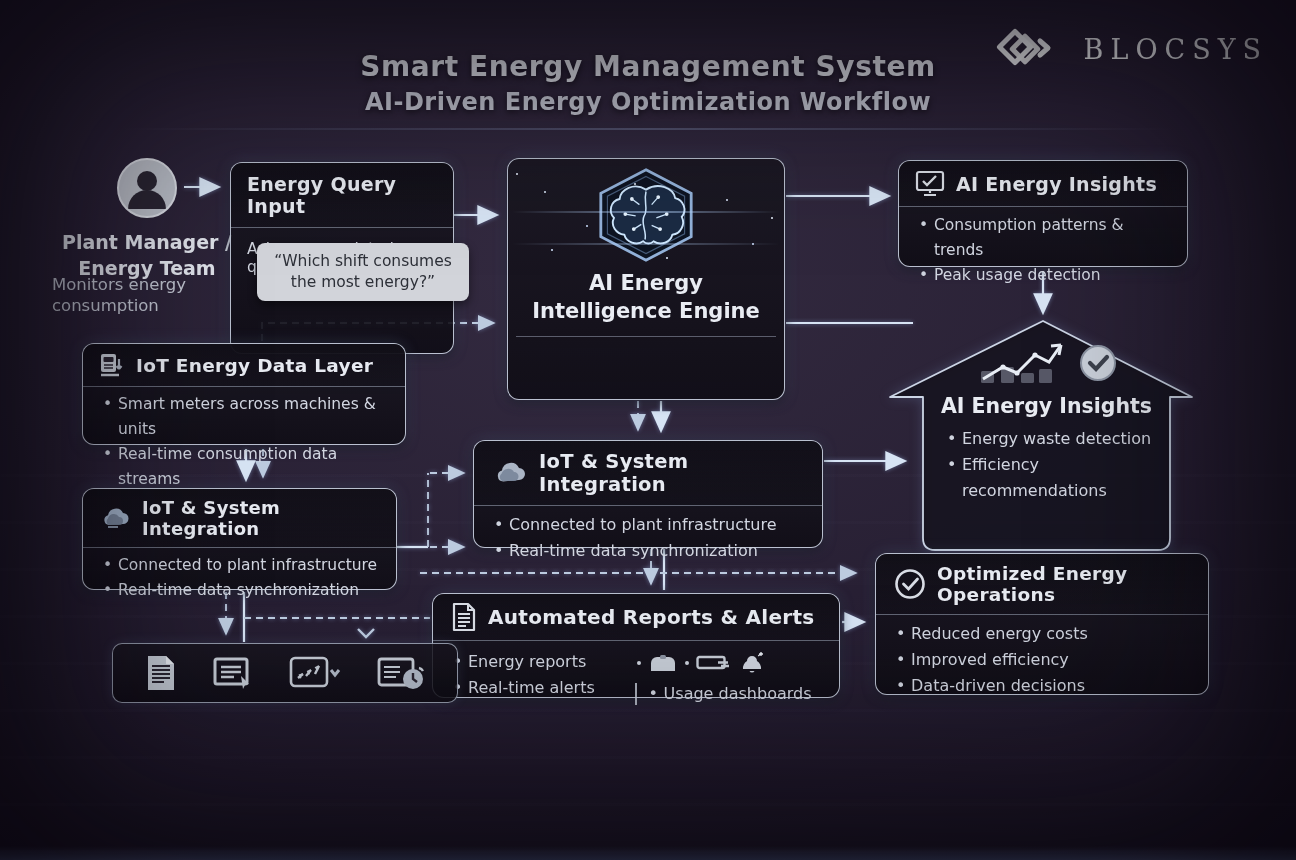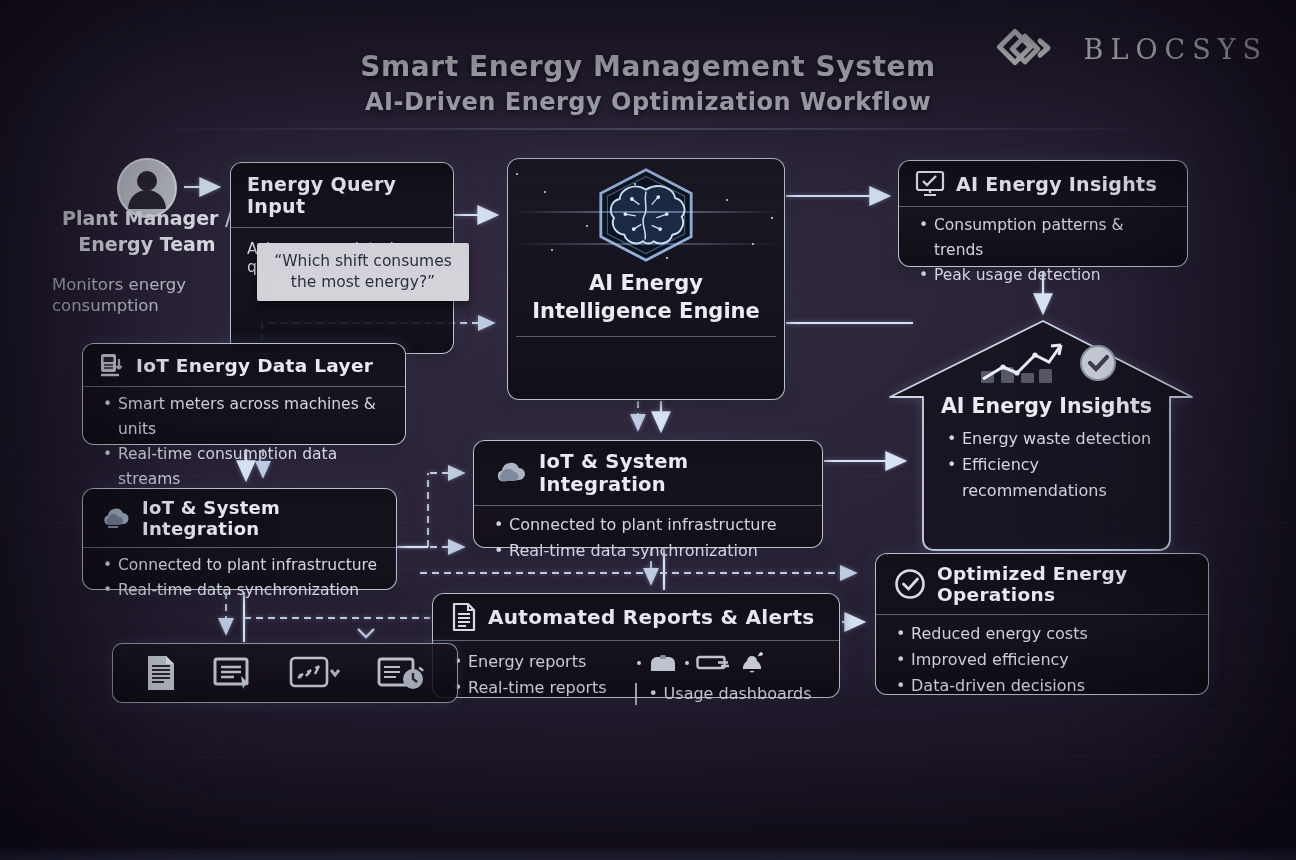--- a/index.html
+++ b/index.html
@@ -39,29 +39,29 @@
   .hdr{display:flex;align-items:center;gap:11px;padding:9px 16px;
     border-bottom:1px solid rgba(198,208,230,.45);
     background:linear-gradient(180deg, rgba(10,9,15,.55), rgba(10,9,15,.15));
     border-radius:11px 11px 0 0;}
   .hdr .t{font-weight:bold;color:#e7eaf1;letter-spacing:.3px;font-size:19px;}
   .bullets{padding:9px 14px 6px 20px;}
   .b{position:relative;padding-left:15px;color:#d2d6e1;font-size:16px;line-height:1.62;}
   .b::before{content:"•";position:absolute;left:0;color:#ced3de;}
 
   
-  .actor-name{position:absolute;left:52px;top:206px;width:190px;text-align:center;
+  .actor-name{position:absolute;left:52px;top:230px;width:190px;text-align:center;
     font-size:19px;font-weight:bold;color:#dfe2ea;line-height:1.35;}
   .actor-desc{position:absolute;left:52px;top:274px;width:190px;text-align:left;
     font-size:16.5px;color:#bfc3cf;line-height:1.3;}
 
   
   .query-sub{padding:12px 16px 0 16px;color:#d5d9e3;font-size:15.5px;}
   .bubble{position:absolute;left:257px;top:243px;width:212px;height:58px;z-index:12;
-    background:#d2d4da;border-radius:2px;box-shadow:0 4px 10px rgba(0,0,0,.45);
+    background:#d2d4da;border-radius:8px;box-shadow:0 4px 10px rgba(0,0,0,.45);
     display:flex;align-items:center;justify-content:center;text-align:center;
     color:#2d3038;font-size:15.5px;line-height:1.35;padding:2px 8px;box-sizing:border-box;}
   .bubble::after{content:"";position:absolute;right:18px;bottom:-11px;
     border:11px solid transparent;border-top-color:#d2d4da;border-right-width:4px;}
 
   
   .engine-title{margin-top:6px;text-align:center;font-size:21px;font-weight:bold;color:#e9ecf3;
     line-height:1.35;padding:0 20px;}
   .engine-div{margin:10px 8px 0 8px;border-top:1px solid rgba(198,208,230,.4);}
   .streak{position:absolute;left:4px;right:4px;height:2px;pointer-events:none;
@@ -278,21 +278,21 @@
           <path d="M3 2 h14 l6 6 v20 h-20 z" fill="none" stroke="#d9dde5" stroke-width="2.2" stroke-linejoin="round"></path>
           <path d="M17 2 v6 h6" fill="none" stroke="#d9dde5" stroke-width="2"></path>
           <path d="M7 12 h12 M7 16 h12 M7 20 h12 M7 24 h8" stroke="#d9dde5" stroke-width="1.8"></path>
         </svg>
       </span>
       <span class="t" style="font-size:20px">Automated Reports &amp; Alerts</span>
     </div>
     <div class="rep-body">
       <div class="rep-col-l">
         <div class="b">Energy reports</div>
-        <div class="b">Real-time reports</div>
+        <div class="b">Real-time alerts</div>
       </div>
       <div class="rep-col-r">
         <div class="rep-icon-row">
           <span class="mini-dot"></span>
           <span>
             <svg width="30" height="20" viewBox="0 0 30 20">
               <path d="M3 18 v-8 a6 6 0 0 1 6 -6 h12 a6 6 0 0 1 6 6 v8 z" fill="#c6ccd6"></path>
               <rect x="12" y="2" width="6" height="4" rx="1.5" fill="#8b93a2"></rect>
             </svg>
           </span>

